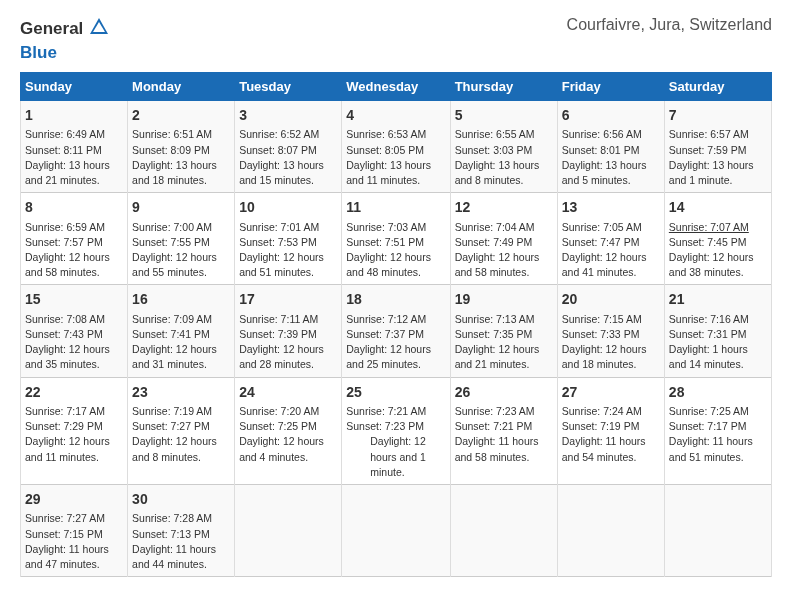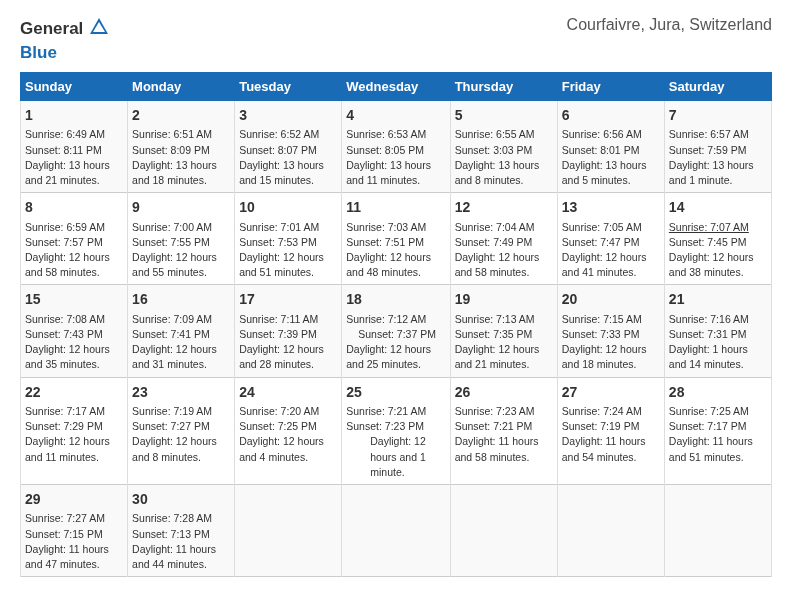--- a/index.html
+++ b/index.html
@@ -218,21 +218,21 @@
           </td>
           <td>
             <span class="day-num">17</span>
             <span style="display: block;">Sunrise: 7:11 AM</span>
             <span style="display: block;">Sunset: 7:39 PM</span>
             <span style="display: block;">Daylight: 12 hours and 28 minutes.</span>
           </td>
           <td>
             <span class="day-num">18</span>
             <span style="display: block;">Sunrise: 7:12 AM</span>
-            <span style="display: block; margin-left: 12px;">Sunset: 7:37 PM</span>
+            <span style="display: block;">Sunset: 7:37 PM</span>
             <span style="display: block;">Daylight: 12 hours and 25 minutes.</span>
           </td>
           <td>
             <span class="day-num">19</span>
             <span style="display: block;">Sunrise: 7:13 AM</span>
             <span style="display: block;">Sunset: 7:35 PM</span>
             <span style="display: block;">Daylight: 12 hours and 21 minutes.</span>
           </td>
           <td>
             <span class="day-num">20</span>

